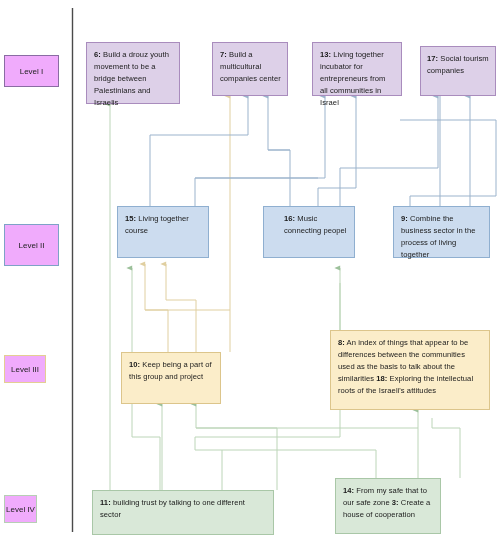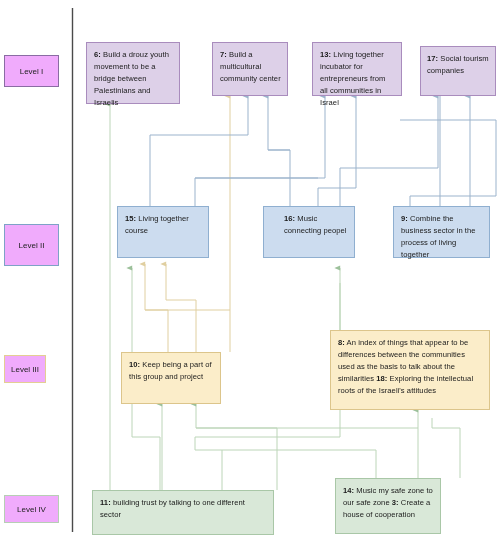--- a/index.html
+++ b/index.html
@@ -99,30 +99,30 @@
 
   <div class="lvlbox l1" style="left:4px;top:55px;width:55px;height:32px;">
     <span>Level I</span>
   </div>
   <div class="lvlbox l2" style="left:4px;top:224px;width:55px;height:42px;">
     <span>Level II</span>
   </div>
   <div class="lvlbox l3" style="left:4px;top:355px;width:42px;height:28px;">
     <span>Level III</span>
   </div>
-  <div class="lvlbox l4" style="left:4px;top:495px;width:55px;height:28px;">
+  <div class="lvlbox l4" style="left:4px;top:495px;width:33px;height:28px;">
     <span>Level IV</span>
   </div>
 
   <div class="node lvl1" style="left:86px;top:42px;width:94px;height:62px;">
     <b>6:</b><span> Build a drouz youth movement to be a bridge between Palestinians and Israelis</span>
   </div>
 
   <div class="node lvl1" style="left:212px;top:42px;width:76px;height:54px;">
-    <b>7:</b><span> Build a multicultural community center</span>
+    <b>7:</b><span> Build a multicultural companies center</span>
   </div>
 
   <div class="node lvl1" style="left:312px;top:42px;width:90px;height:54px;">
     <b>13:</b><span> Living together incubator for entrepreneurs from all communities in Israel</span>
   </div>
 
   <div class="node lvl1" style="left:420px;top:46px;width:76px;height:50px;padding-left:6px;">
     <b>17:</b><span> Social tourism companies</span>
   </div>
 
@@ -145,17 +145,17 @@
   <div class="node lvl3" style="left:330px;top:330px;width:160px;height:80px;">
     <b>8:</b><span> An index of things that appear to be differences between the communities used as the basis to talk about the similarities</span>
     <b>18:</b><span> Exploring the intellectual roots of the Israeli's attitudes</span>
   </div>
 
   <div class="node lvl4" style="left:92px;top:490px;width:182px;height:45px;">
     <b>11:</b><span> building trust by talking to one different sector</span>
   </div>
 
   <div class="node lvl4" style="left:335px;top:478px;width:106px;height:56px;">
-    <b>14:</b><span> Music my safe zone to our safe zone</span>
+    <b>14:</b><span> From my safe that to our safe zone</span>
     <b>3:</b><span> Create a house of cooperation</span>
   </div>
 
 </div>
 
 </body></html>

